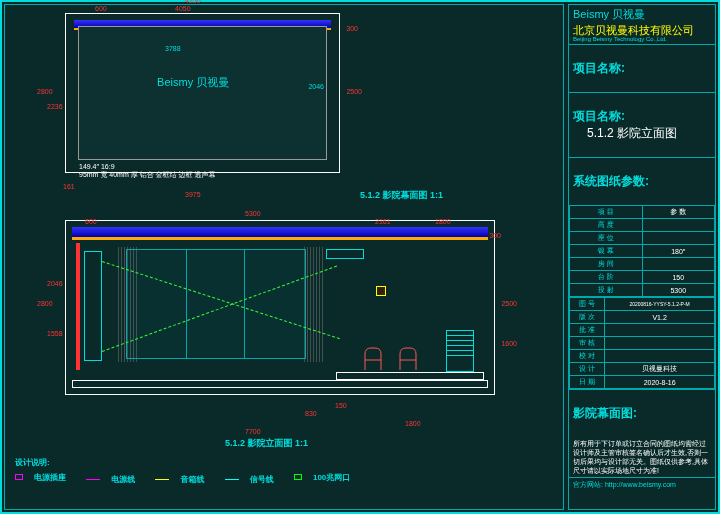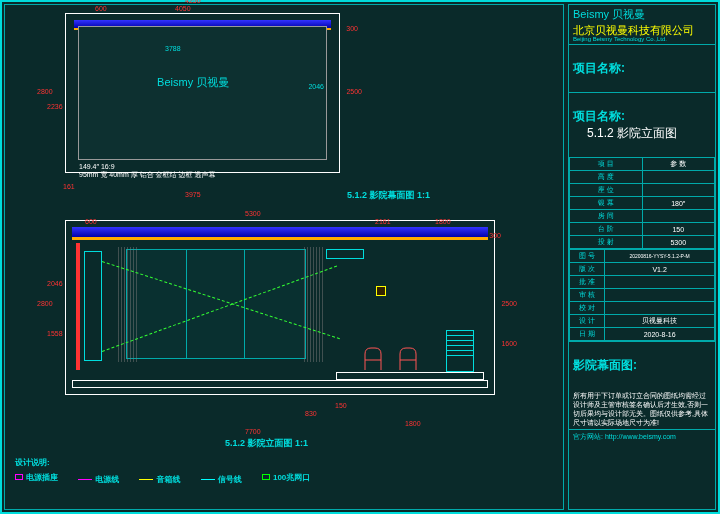--- a/index.html
+++ b/index.html
@@ -28,21 +28,21 @@
 .dim{position:absolute;color:#f33;font-size:7px}
 .dimc{position:absolute;color:#0dd;font-size:7px}
 .caption{position:absolute;color:#0dd;font-size:9px;font-weight:bold}
 .note{position:absolute;color:#fff;font-size:7px}
 .seat{position:absolute;width:24px;height:30px}
 .seat svg{width:100%;height:100%}
 .rack{position:absolute;border:1px solid #0dd;width:28px;height:42px}
 .rack div{height:5px;border-bottom:1px solid #0dd}
 .proj{position:absolute;width:38px;height:10px;border:1px solid #0dd}
 .legend{position:absolute;left:10px;bottom:24px;color:#0dd;font-size:8px}
-.legend span{margin-right:18px;display:inline-flex;align-items:center;gap:3px}
+.legend span{margin-right:18px;display:inline-flex;align-items:center;gap:11px}
 .lg-box{width:8px;height:6px;border:1px solid #f0f;display:inline-block}
 .lg-line{width:14px;height:1px;display:inline-block}
 .window{position:absolute;border:1px solid #0aa;background:rgba(0,170,170,0.05)}
 .diag{position:absolute;border-top:1px dashed #3f3;transform-origin:left}
 .curtain{position:absolute;background:repeating-linear-gradient(90deg,#777 0,#777 1px,transparent 1px,transparent 3px);opacity:.5}
 .outlet{position:absolute;width:10px;height:10px;border:1px solid #ff0;background:#332200}
 </style>
 </head>
 <body>
 
@@ -64,21 +64,21 @@
    <div class="dim" style="left:-28px;top:75px">2800</div>
    <div class="dim" style="left:-18px;top:90px">2236</div>
    <div class="dimc" style="left:100px;top:32px">3788</div>
    <div class="dimc" style="right:16px;top:70px">2046</div>
    <div class="dim" style="right:-22px;top:75px">2500</div>
    <div class="dim" style="left:-2px;bottom:-2px">161</div>
    <div class="dim" style="left:120px;bottom:-10px">3975</div>
    <div class="note" style="left:14px;bottom:18px">149.4″ 16:9</div>
    <div class="note" style="left:14px;bottom:8px">95mm 宽 40mm 厚 铝合 金框结 边框 透声幕</div>
   </div>
-  <div class="caption" style="left:342px;top:184px">5.1.2 影院幕面图  1:1</div>
+  <div class="caption" style="left:355px;top:184px">5.1.2 影院幕面图  1:1</div>
 
   <div class="dwg2">
    <div class="frame" style="width:100%;height:175px">
     <div class="bluebar" style="left:6px;right:6px;top:6px;height:10px"></div>
     <div class="yellowbar" style="left:6px;right:6px;top:16px;height:3px"></div>
 
     <div style="position:absolute;left:10px;top:22px;width:4px;bottom:24px;background:#f33"></div>
     <div style="position:absolute;left:18px;top:30px;width:18px;height:110px;border:1px solid #0dd"></div>
 
     <div class="window" style="left:60px;top:28px;width:180px;height:110px">
@@ -159,20 +159,23 @@
   <div class="logo">Beismy 贝视曼</div>
   <div class="company">北京贝视曼科技有限公司</div>
   <div class="company-en">Beijing Beismy Technology Co.,Ltd.</div>
   <div class="sec">
         <div class="sec-title">项目名称:</div>
       </div>
   <div class="sec">
         <div class="sec-title">项目名称:</div>
         <div class="sec-val">5.1.2 影院立面图</div>
       </div>
+  <div class="sec">
+        <div class="sec-title">系统图纸参数:</div>
+      </div>
   <table class="params">
    <tbody>
           <tr>
             <td>项 目</td>
             <td>参 数</td>
           </tr>
    <tr>
             <td>高 度</td>
             <td></td>
           </tr>

